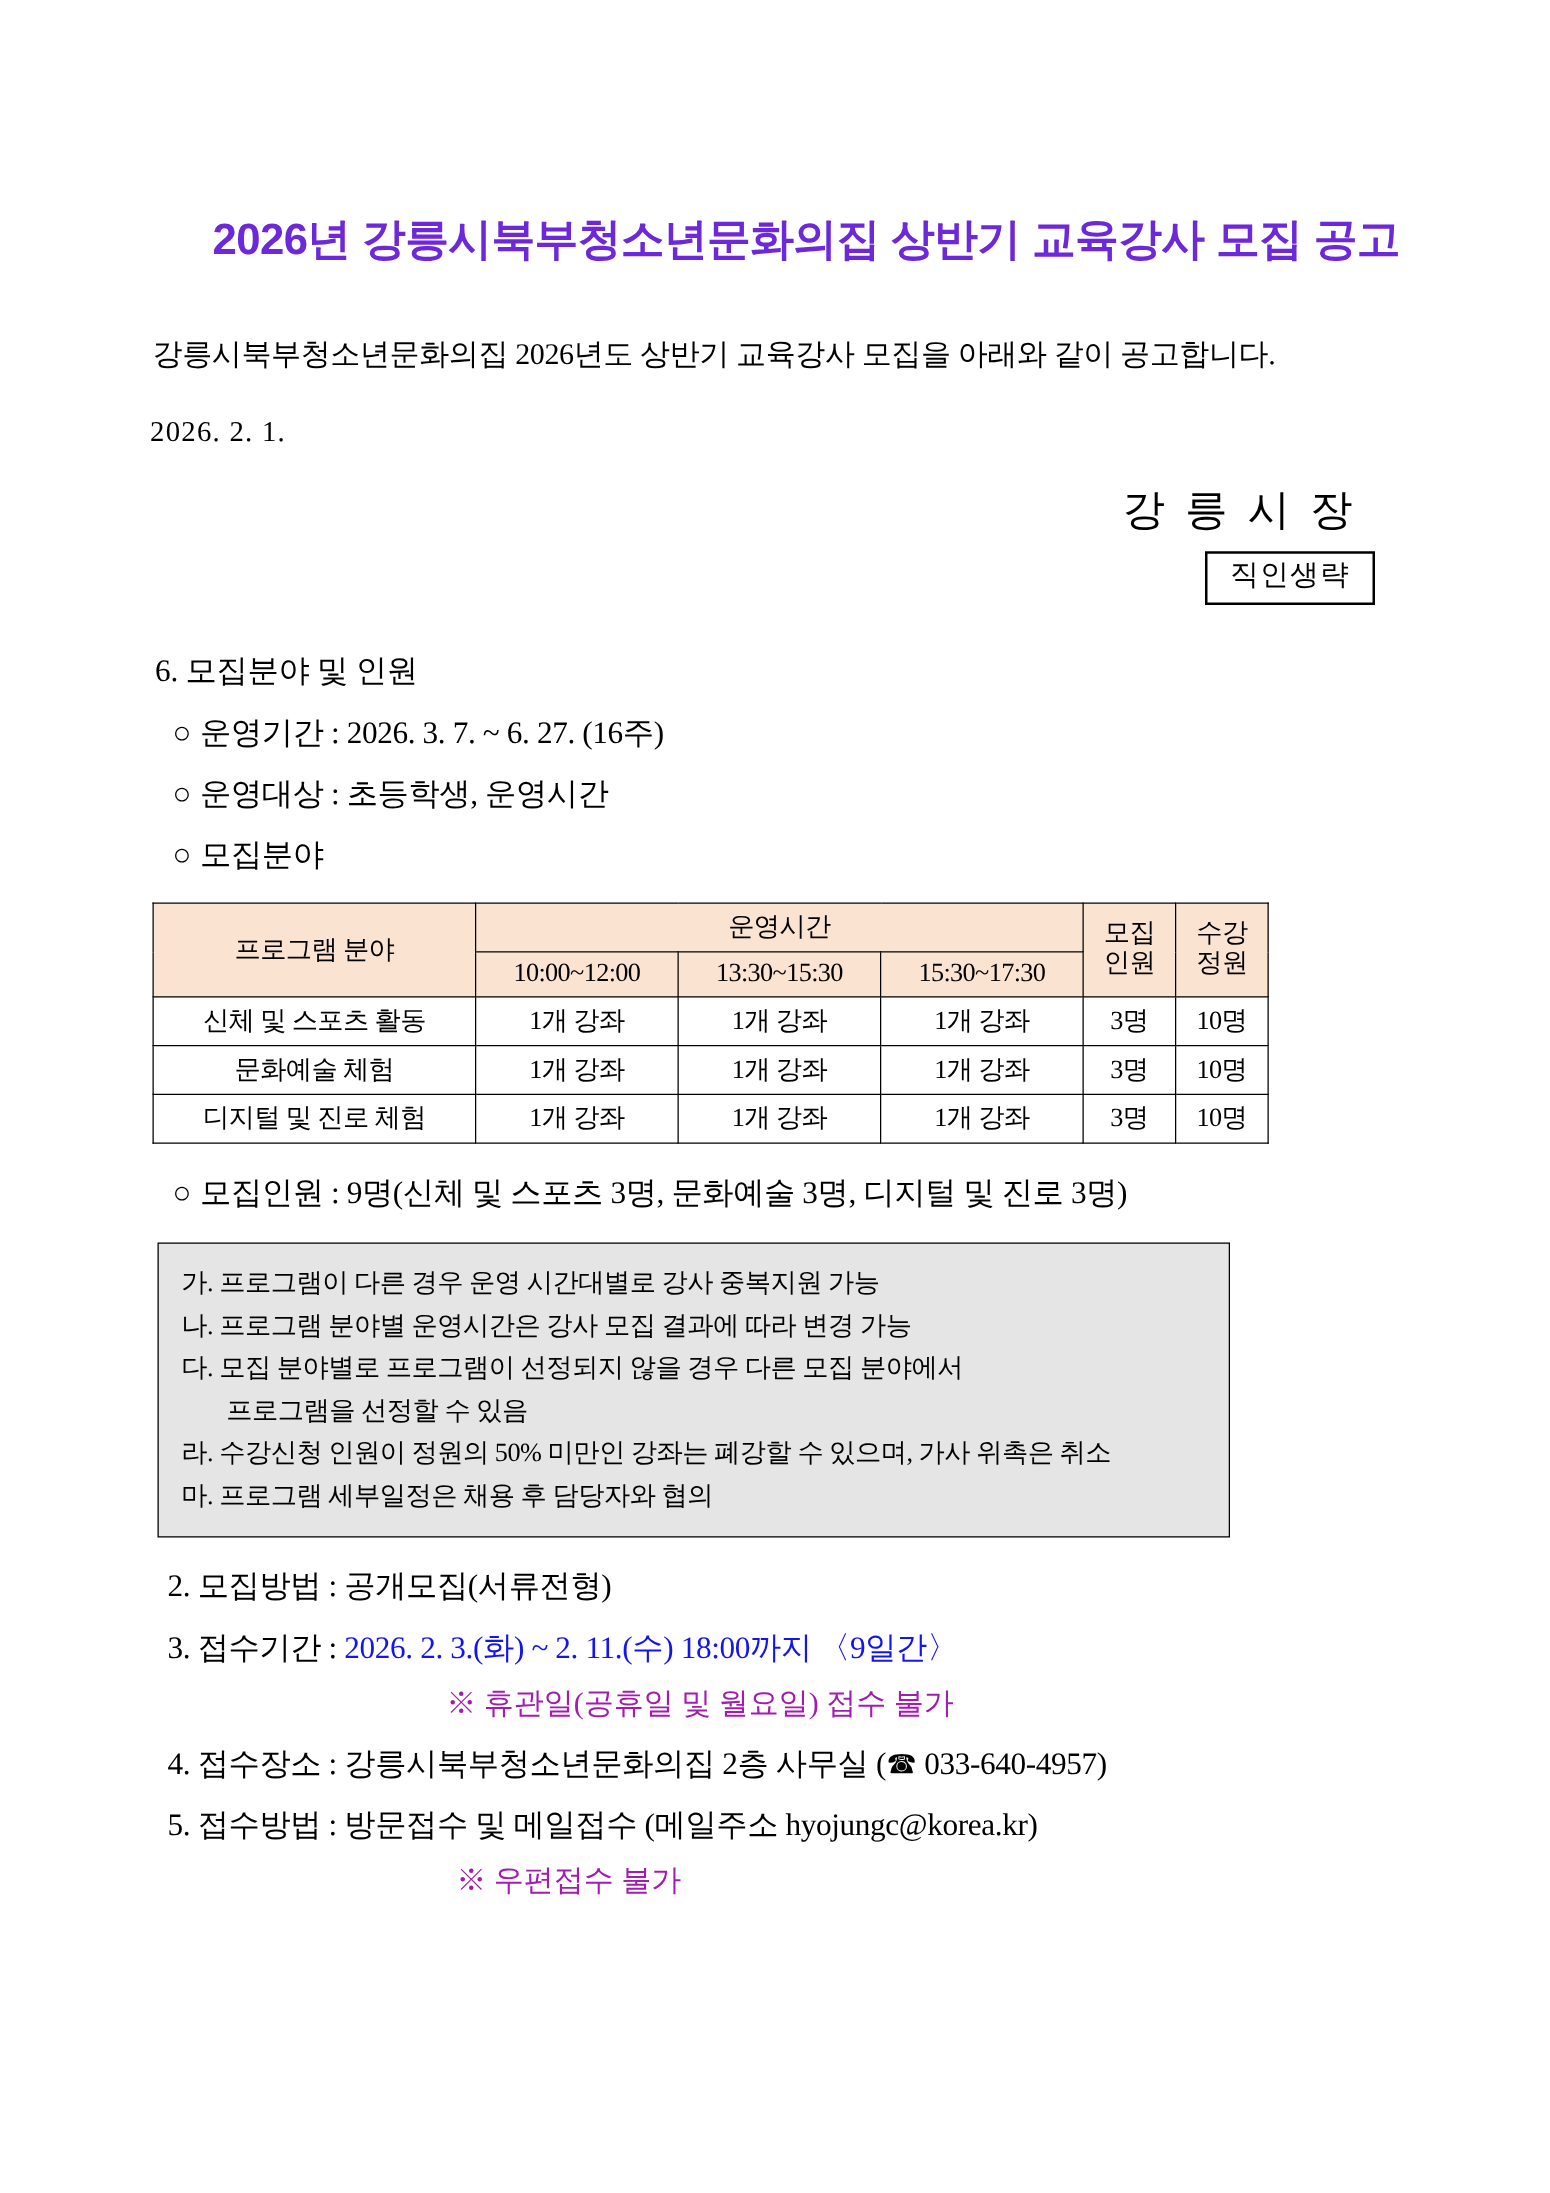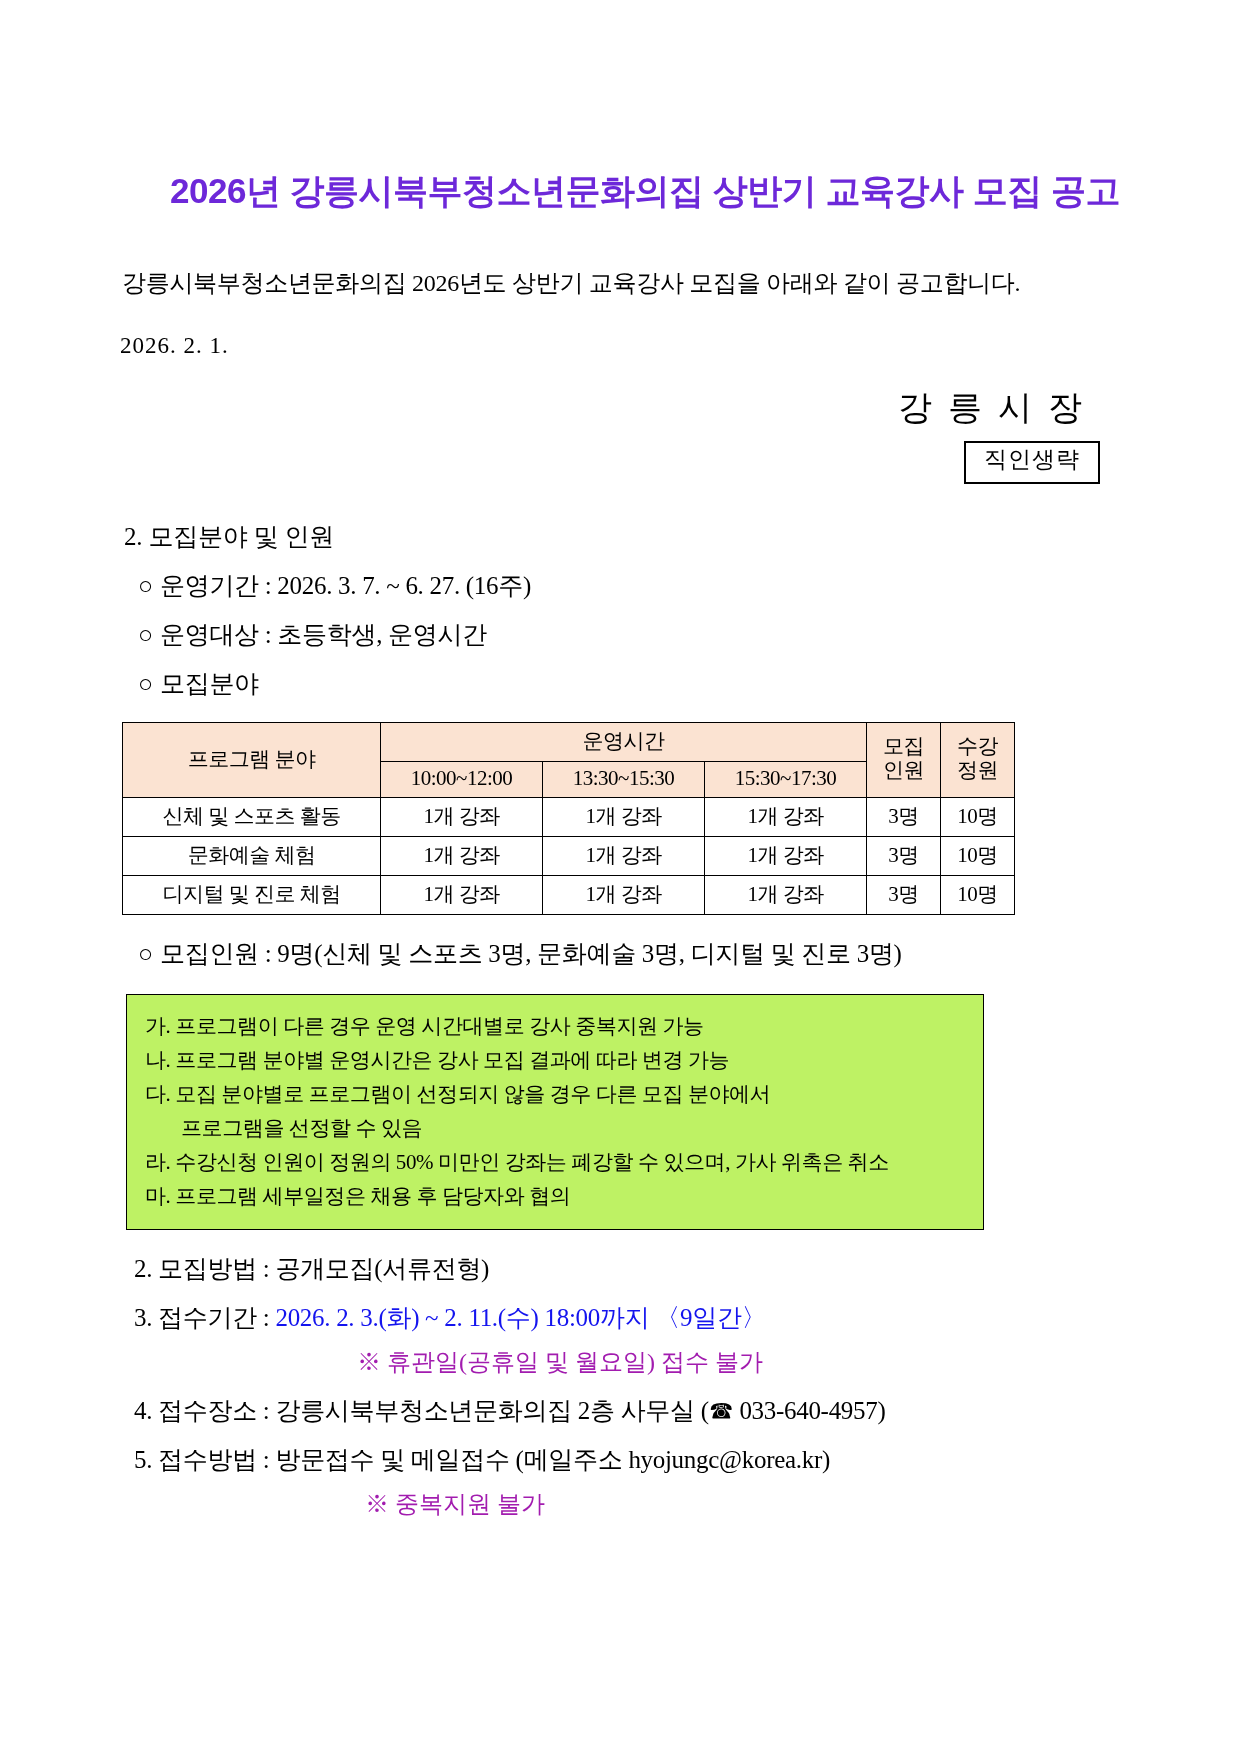--- a/index.html
+++ b/index.html
@@ -98,21 +98,21 @@
     font-weight: normal;
   }
   .col-field { width: 258px; }
   .col-slot  { width: 162px; }
   .col-num   { width: 74px; }
   .twoline {
     line-height: 1.12;
   }
   .notebox {
     border: 1.5px solid #000;
-    background: #bef264;
+    background: #e5e5e5;
     width: 858px;
     margin: 24px 0 0 6px;
     padding: 14px 16px 16px 18px;
     box-sizing: border-box;
   }
   .notebox div {
     font-size: 21px;
     letter-spacing: -0.4px;
     line-height: 1.62;
   }
@@ -153,21 +153,21 @@
   <div class="intro">강릉시북부청소년문화의집 2026년도 상반기 교육강사 모집을 아래와 같이 공고합니다.</div>
 
   <div class="date-line">2026.  2.  1.</div>
 
   <div class="issuer-line">강릉시장</div>
 
   <div class="seal-row">
     <div class="seal-box">직인생략</div>
   </div>
 
-  <div class="sec-heading">2. 모집분야 및 인원</div>
+  <div class="sec-heading">6. 모집분야 및 인원</div>
 
   <div class="bullet-line">
     <span class="bullet-circle">○</span><span>운영기간 : 2026. 3. 7. ~ 6. 27. (16주)</span>
   </div>
 
   <div class="bullet-line">
     <span class="bullet-circle">○</span><span>운영대상 : 초등학생, 운영시간</span>
   </div>
 
   <div class="bullet-line">
@@ -260,17 +260,17 @@
     <div class="numitem">
       <span>4. 접수장소 :</span>
       <span>강릉시북부청소년문화의집 2층 사무실 (☎ 033-640-4957)</span>
     </div>
 
     <div class="numitem">
       <span>5. 접수방법 :</span>
       <span>방문접수 및 메일접수 (메일주소 hyojungc@korea.kr)</span>
     </div>
 
-    <div class="centerline2 red">※ 중복지원 불가</div>
+    <div class="centerline2 red">※ 우편접수 불가</div>
 
   </div>
 
 </div>
 
 </body></html>

